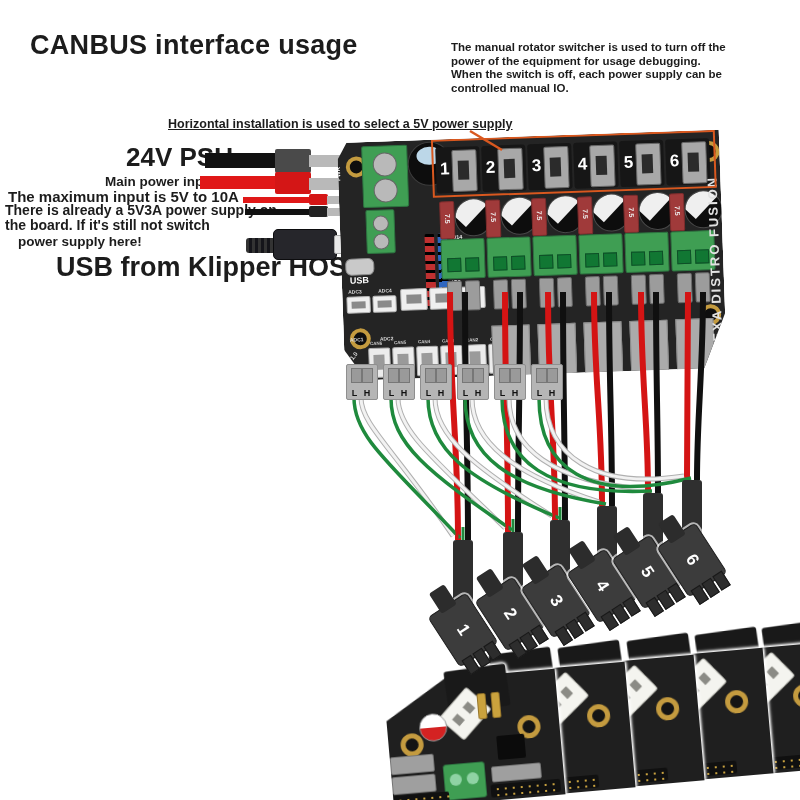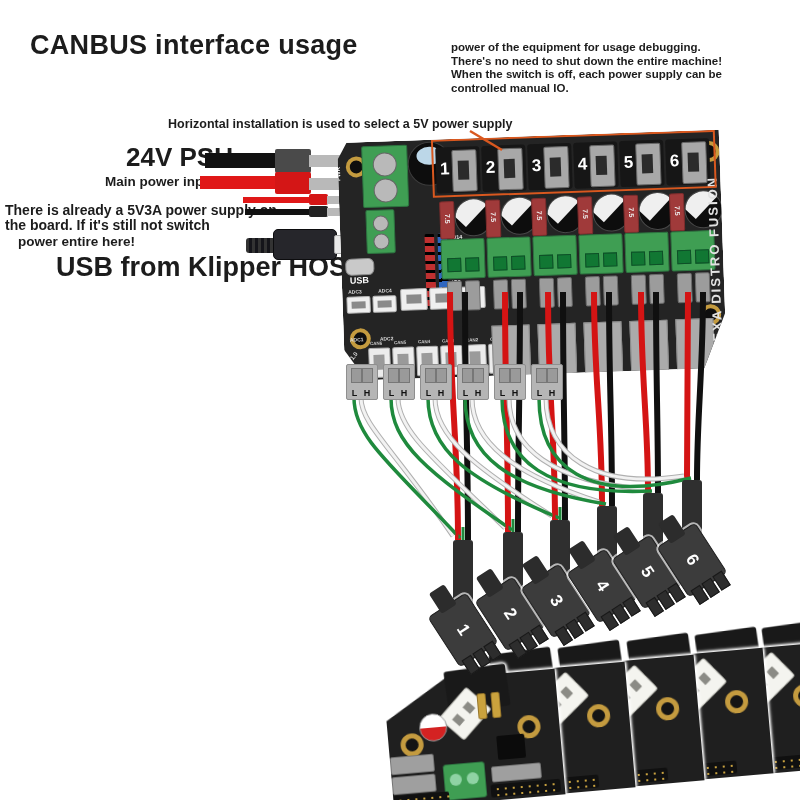--- a/index.html
+++ b/index.html
@@ -1,21 +1,21 @@
 <!DOCTYPE html>
 <html><head>
 <meta charset="utf-8">
 <style>
   html,body{margin:0;padding:0;background:#fff;font-family:"Liberation Sans",sans-serif;}
   .stage{position:relative;width:800px;height:800px;background:#ffffff;overflow:hidden;}
   .t{position:absolute;color:#1c1c1c;font-weight:bold;white-space:nowrap;}
   #title{left:30px;top:30px;font-size:27px;letter-spacing:.3px;}
   #note{left:451px;top:41px;font-size:11.5px;line-height:13.6px;}
   #note div{white-space:nowrap;}
-  #horiz{left:168px;top:117px;font-size:12.5px;}
+  #horiz{left:168px;top:117px;font-size:12.5px;text-decoration:underline;}
   #psu{left:126px;top:142px;font-size:26px;font-weight:bold;}
   #mainpower{left:105px;top:174px;font-size:13.5px;}
   #maxinput{left:8px;top:188px;font-size:15px;}
   #aux{left:5px;top:203px;font-size:14px;line-height:14.5px;}
   #ext{left:18px;top:235px;font-size:13.5px;line-height:14px;}
   #usbhost{left:56px;top:252px;font-size:27px;}
   
   .abs{position:absolute;}
   .wireblk{background:#111;}
   .wirered{background:#e01818;}
@@ -104,34 +104,35 @@
   .th-pin{position:absolute;width:7px;height:24px;background:#caa23d;border:1px solid #96752a;border-radius:2px;}
   svg.overlay{position:absolute;left:0;top:0;z-index:15;pointer-events:none;}
 </style>
 </head>
 <body>
 
 <div class="stage">
 
   <div id="title" class="t">CANBUS interface usage</div>
   <div id="note" class="t">
+    <div>The manual rotator switcher is used to turn off the</div>
     <div>power of the equipment for usage debugging.</div>
-    <div>There's no need to shut down the entire machine!</div>
     <div>When the switch is off, each power supply can be</div>
     <div>controlled manual IO.</div>
   </div>
   <div id="horiz" class="t">Horizontal installation is used to select a 5V power supply</div>
   <div id="psu" class="t">24V PSU</div>
   <div id="mainpower" class="t">Main power input</div>
+  <div id="maxinput" class="t">The maximum input is 5V to 10A</div>
   <div id="aux" class="t">
     <div>There is already a 5V3A power supply on</div>
     <div>the board. If it's still not switch</div>
   </div>
   <div id="ext" class="t">
-    <div>power entire here!</div>
+    <div>power supply here!</div>
   </div>
   <div id="usbhost" class="t">USB from Klipper HOST</div>
 
   <div class="abs wireblk" style="left:205px;top:153px;width:74px;height:15px;"></div>
   <div class="abs connblock" style="left:275px;top:149px;width:36px;height:24px;background:#4a4a4a;"></div>
   <div class="abs stubgray" style="left:309px;top:155px;width:38px;height:12px;"></div>
   <div class="abs wirered" style="left:200px;top:176px;width:79px;height:13px;"></div>
   <div class="abs connblock" style="left:275px;top:172px;width:36px;height:22px;background:#d41616;"></div>
   <div class="abs stubgray" style="left:309px;top:178px;width:38px;height:12px;"></div>
 

